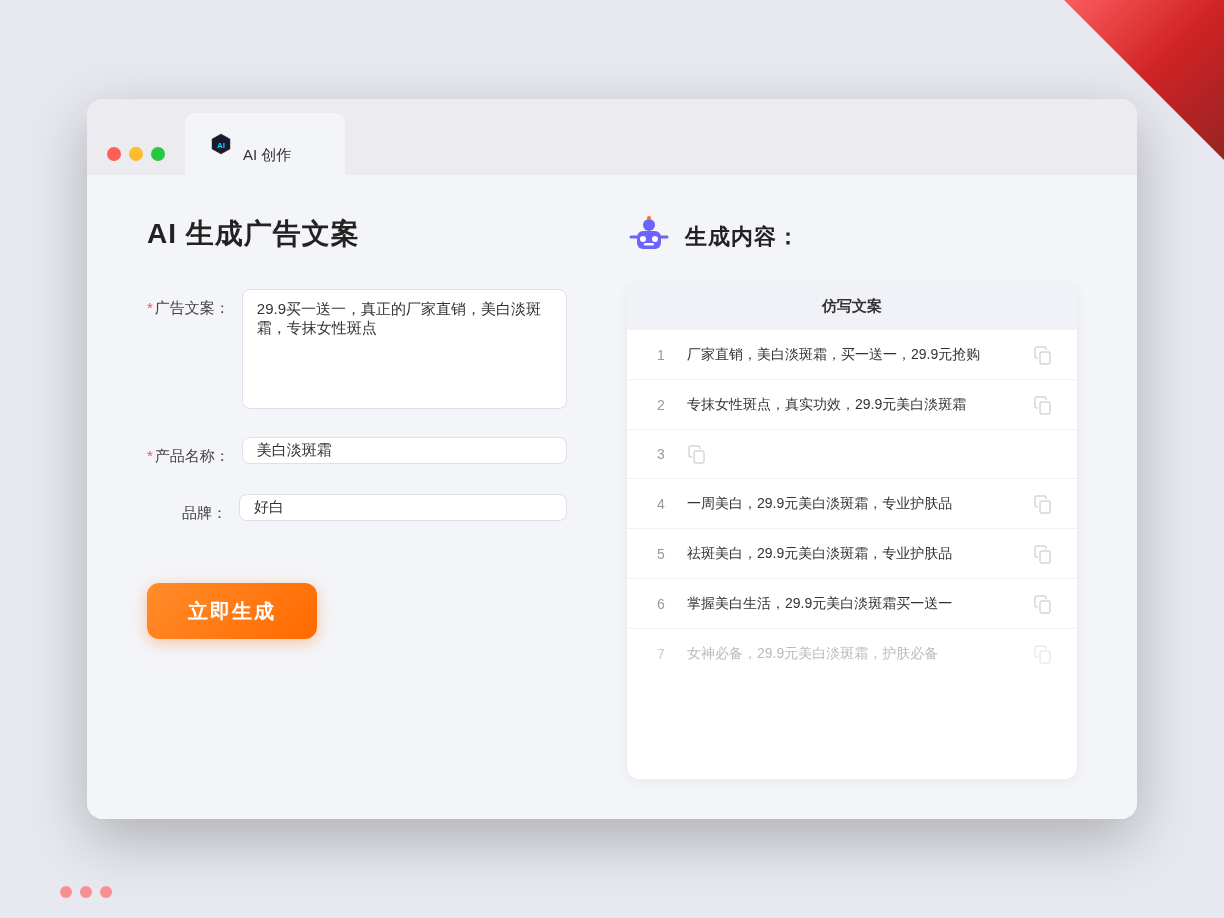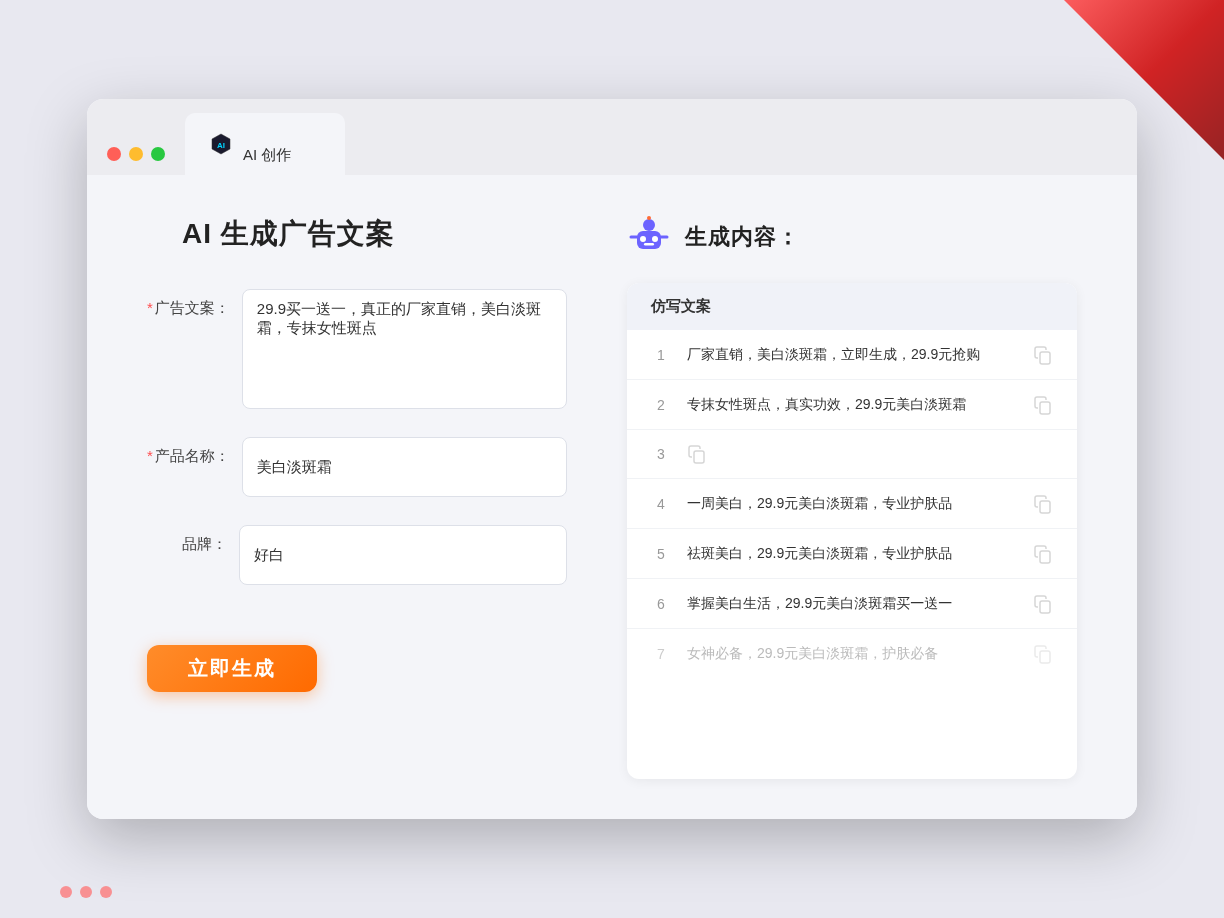--- a/index.html
+++ b/index.html
@@ -129,21 +129,20 @@
       flex-direction: column;
       gap: 0;
     }
 
     .main-title {
       font-size: 28px;
       font-weight: 700;
       color: #222;
       margin-bottom: 36px;
       letter-spacing: 1px;
-      margin-left: 35px;
     }
 
     .form-group {
       display: flex;
       align-items: flex-start;
       margin-bottom: 28px;
       gap: 12px;
     }
 
     .form-label {
@@ -170,27 +169,27 @@
       font-family: inherit;
       resize: none;
       outline: none;
     }
 
     .form-textarea {
       height: 120px;
     }
 
     .form-input-single {
-      height: 60px;
+      height: 27px;
     }
 
     .submit-btn {
       margin-top: 32px;
       width: 170px;
-      height: 47px;
+      height: 56px;
       background: linear-gradient(135deg, #ff8c2a 0%, #ff6a00 100%);
       border: none;
       border-radius: 12px;
       color: #fff;
       font-size: 20px;
       font-weight: 600;
       cursor: pointer;
       letter-spacing: 2px;
       font-family: inherit;
       box-shadow: 0 4px 16px rgba(255, 106, 0, 0.35);
@@ -229,20 +228,21 @@
       box-shadow: 0 2px 12px rgba(0,0,0,0.06);
       flex: 1;
     }
 
     .table-header {
       background: #f0f2f8;
       padding: 14px 24px;
       font-size: 15px;
       font-weight: 600;
       color: #333;
+      text-align: center;
     }
 
     .table-row {
       display: flex;
       align-items: center;
       padding: 14px 24px;
       border-bottom: 1px solid #f0f2f5;
       gap: 16px;
     }
 
@@ -350,21 +350,21 @@
             <line x1="34" y1="22" x2="40" y2="22" stroke="#6c63ff" stroke-width="3" stroke-linecap="round"></line>
           </svg>
           <span class="results-title">生成内容：</span>
         </div>
 
         <div class="results-table">
           <div class="table-header">仿写文案</div>
 
           <div class="table-row">
             <span class="row-num">1</span>
-            <span class="row-text">厂家直销，美白淡斑霜，立即生成，29.9元抢购</span>
+            <span class="row-text">厂家直销，美白淡斑霜，买一送一，29.9元抢购</span>
             <svg class="copy-icon" viewBox="0 0 20 20" fill="none">
               <rect x="7" y="7" width="10" height="12" rx="2" stroke="#999" stroke-width="1.5"></rect>
               <path d="M5 13H4a2 2 0 01-2-2V4a2 2 0 012-2h7a2 2 0 012 2v1" stroke="#999" stroke-width="1.5"></path>
             </svg>
           </div>
 
           <div class="table-row">
             <span class="row-num">2</span>
             <span class="row-text">专抹女性斑点，真实功效，29.9元美白淡斑霜</span>
             <svg class="copy-icon" viewBox="0 0 20 20" fill="none">

